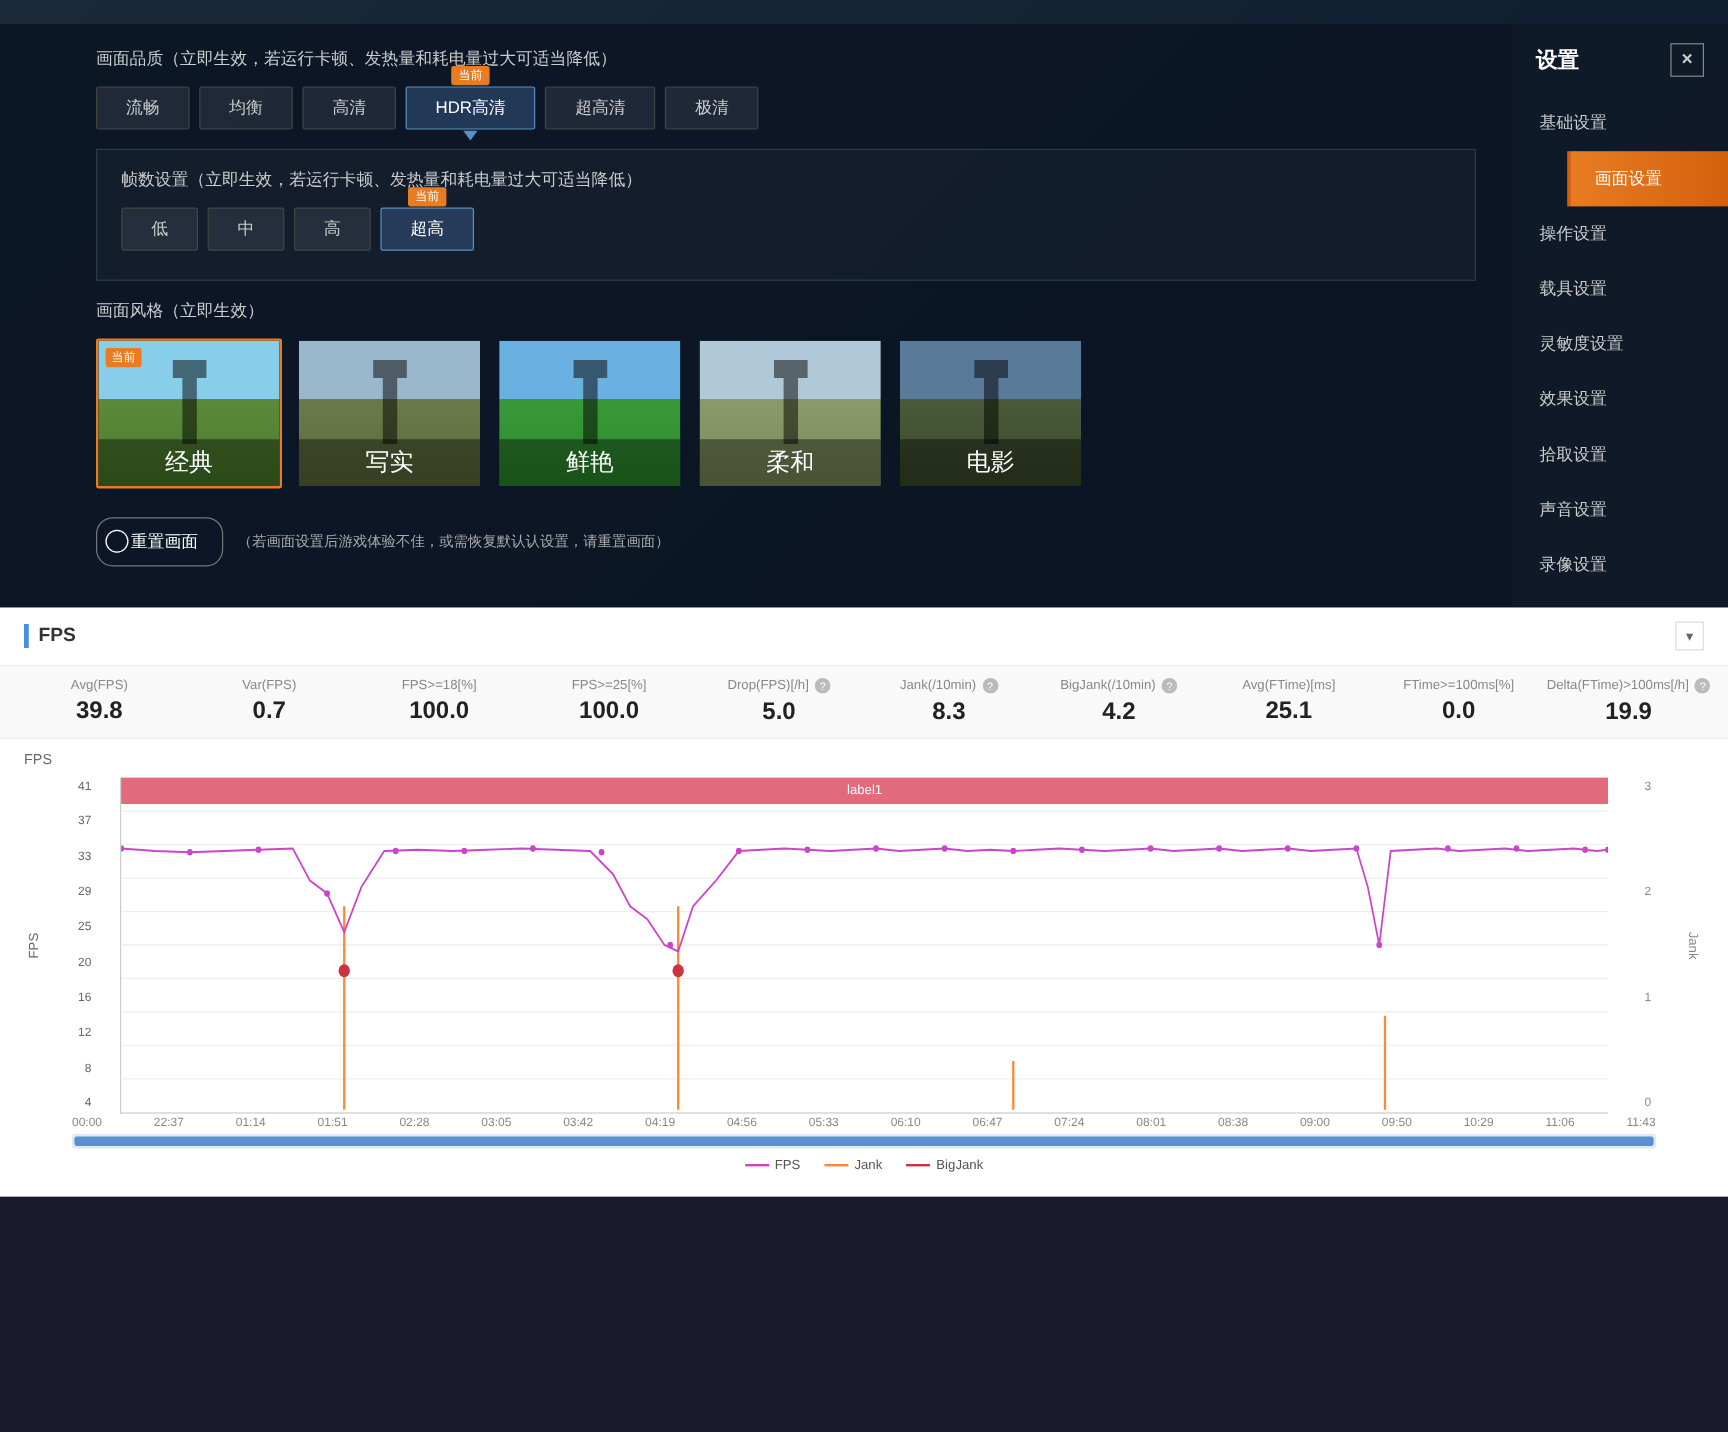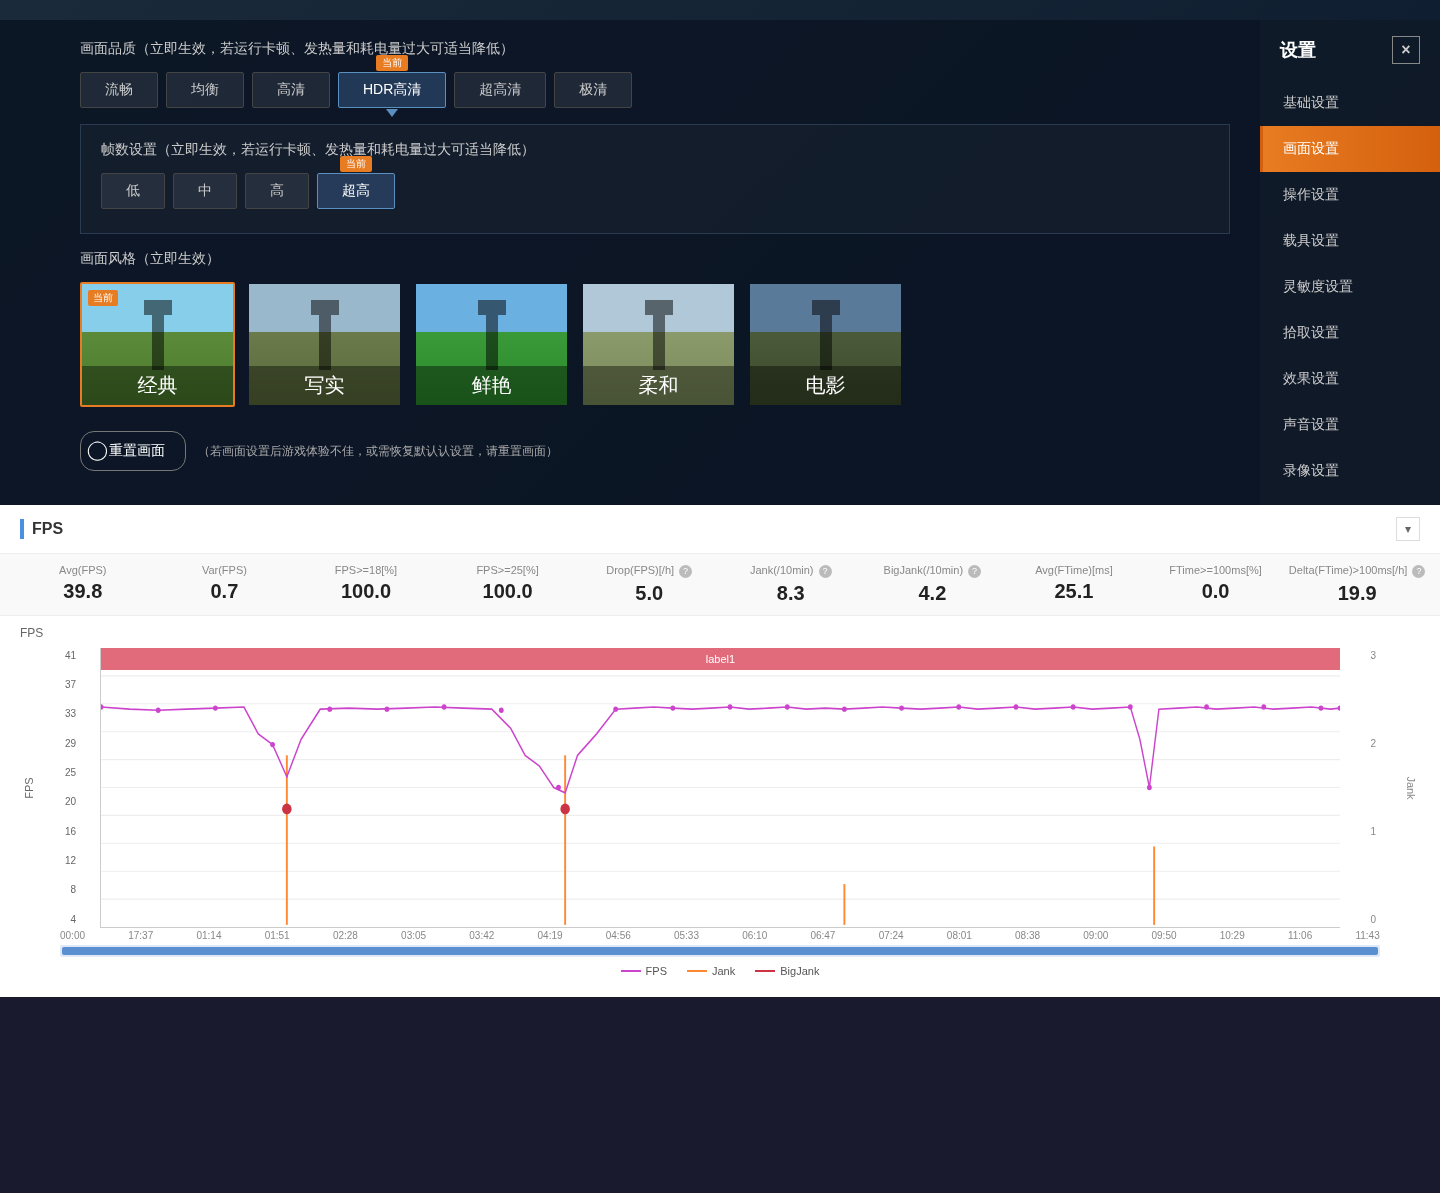--- a/index.html
+++ b/index.html
@@ -241,20 +241,21 @@
       font-size: 14px;
       color: #ccc;
       cursor: pointer;
       border-left: 3px solid transparent;
     }
 
     .sidebar-item.active {
       background: linear-gradient(90deg, #e87c22, #d4600e);
       color: #fff;
       border-left-color: transparent;
+      margin-left: 46px;
     }
 
     
     .fps-panel {
       background: #fff;
       padding: 0;
     }
 
     .fps-header {
       display: flex;
@@ -535,22 +536,22 @@
   <div class="settings-sidebar">
     <div class="sidebar-header">
       <span>设置</span>
       <div class="close-btn">×</div>
     </div>
     <div class="sidebar-item">基础设置</div>
     <div class="sidebar-item active">画面设置</div>
     <div class="sidebar-item">操作设置</div>
     <div class="sidebar-item">载具设置</div>
     <div class="sidebar-item">灵敏度设置</div>
+    <div class="sidebar-item">效果设置</div>
     <div class="sidebar-item">拾取设置</div>
-    <div class="sidebar-item">效果设置</div>
     <div class="sidebar-item">声音设置</div>
     <div class="sidebar-item">录像设置</div>
   </div>
 </div>
 
 <div class="fps-panel">
   <div class="fps-header">
     <div class="fps-title">
       <div class="fps-title-bar"></div>
       <span>FPS</span>
@@ -696,21 +697,21 @@
           <circle cx="1160" cy="55" r="2.5" fill="#cc44cc"></circle>
           <circle cx="1220" cy="55" r="2.5" fill="#cc44cc"></circle>
           <circle cx="1280" cy="56" r="2.5" fill="#cc44cc"></circle>
           <circle cx="1300" cy="56" r="2.5" fill="#cc44cc"></circle>
         </svg>
       </div>
     </div>
 
     <div class="x-axis">
       <span>00:00</span>
-      <span>17:37</span>
+      <span>22:37</span>
       <span>01:14</span>
       <span>01:51</span>
       <span>02:28</span>
       <span>03:05</span>
       <span>03:42</span>
       <span>04:19</span>
       <span>04:56</span>
       <span>05:33</span>
       <span>06:10</span>
       <span>06:47</span>

